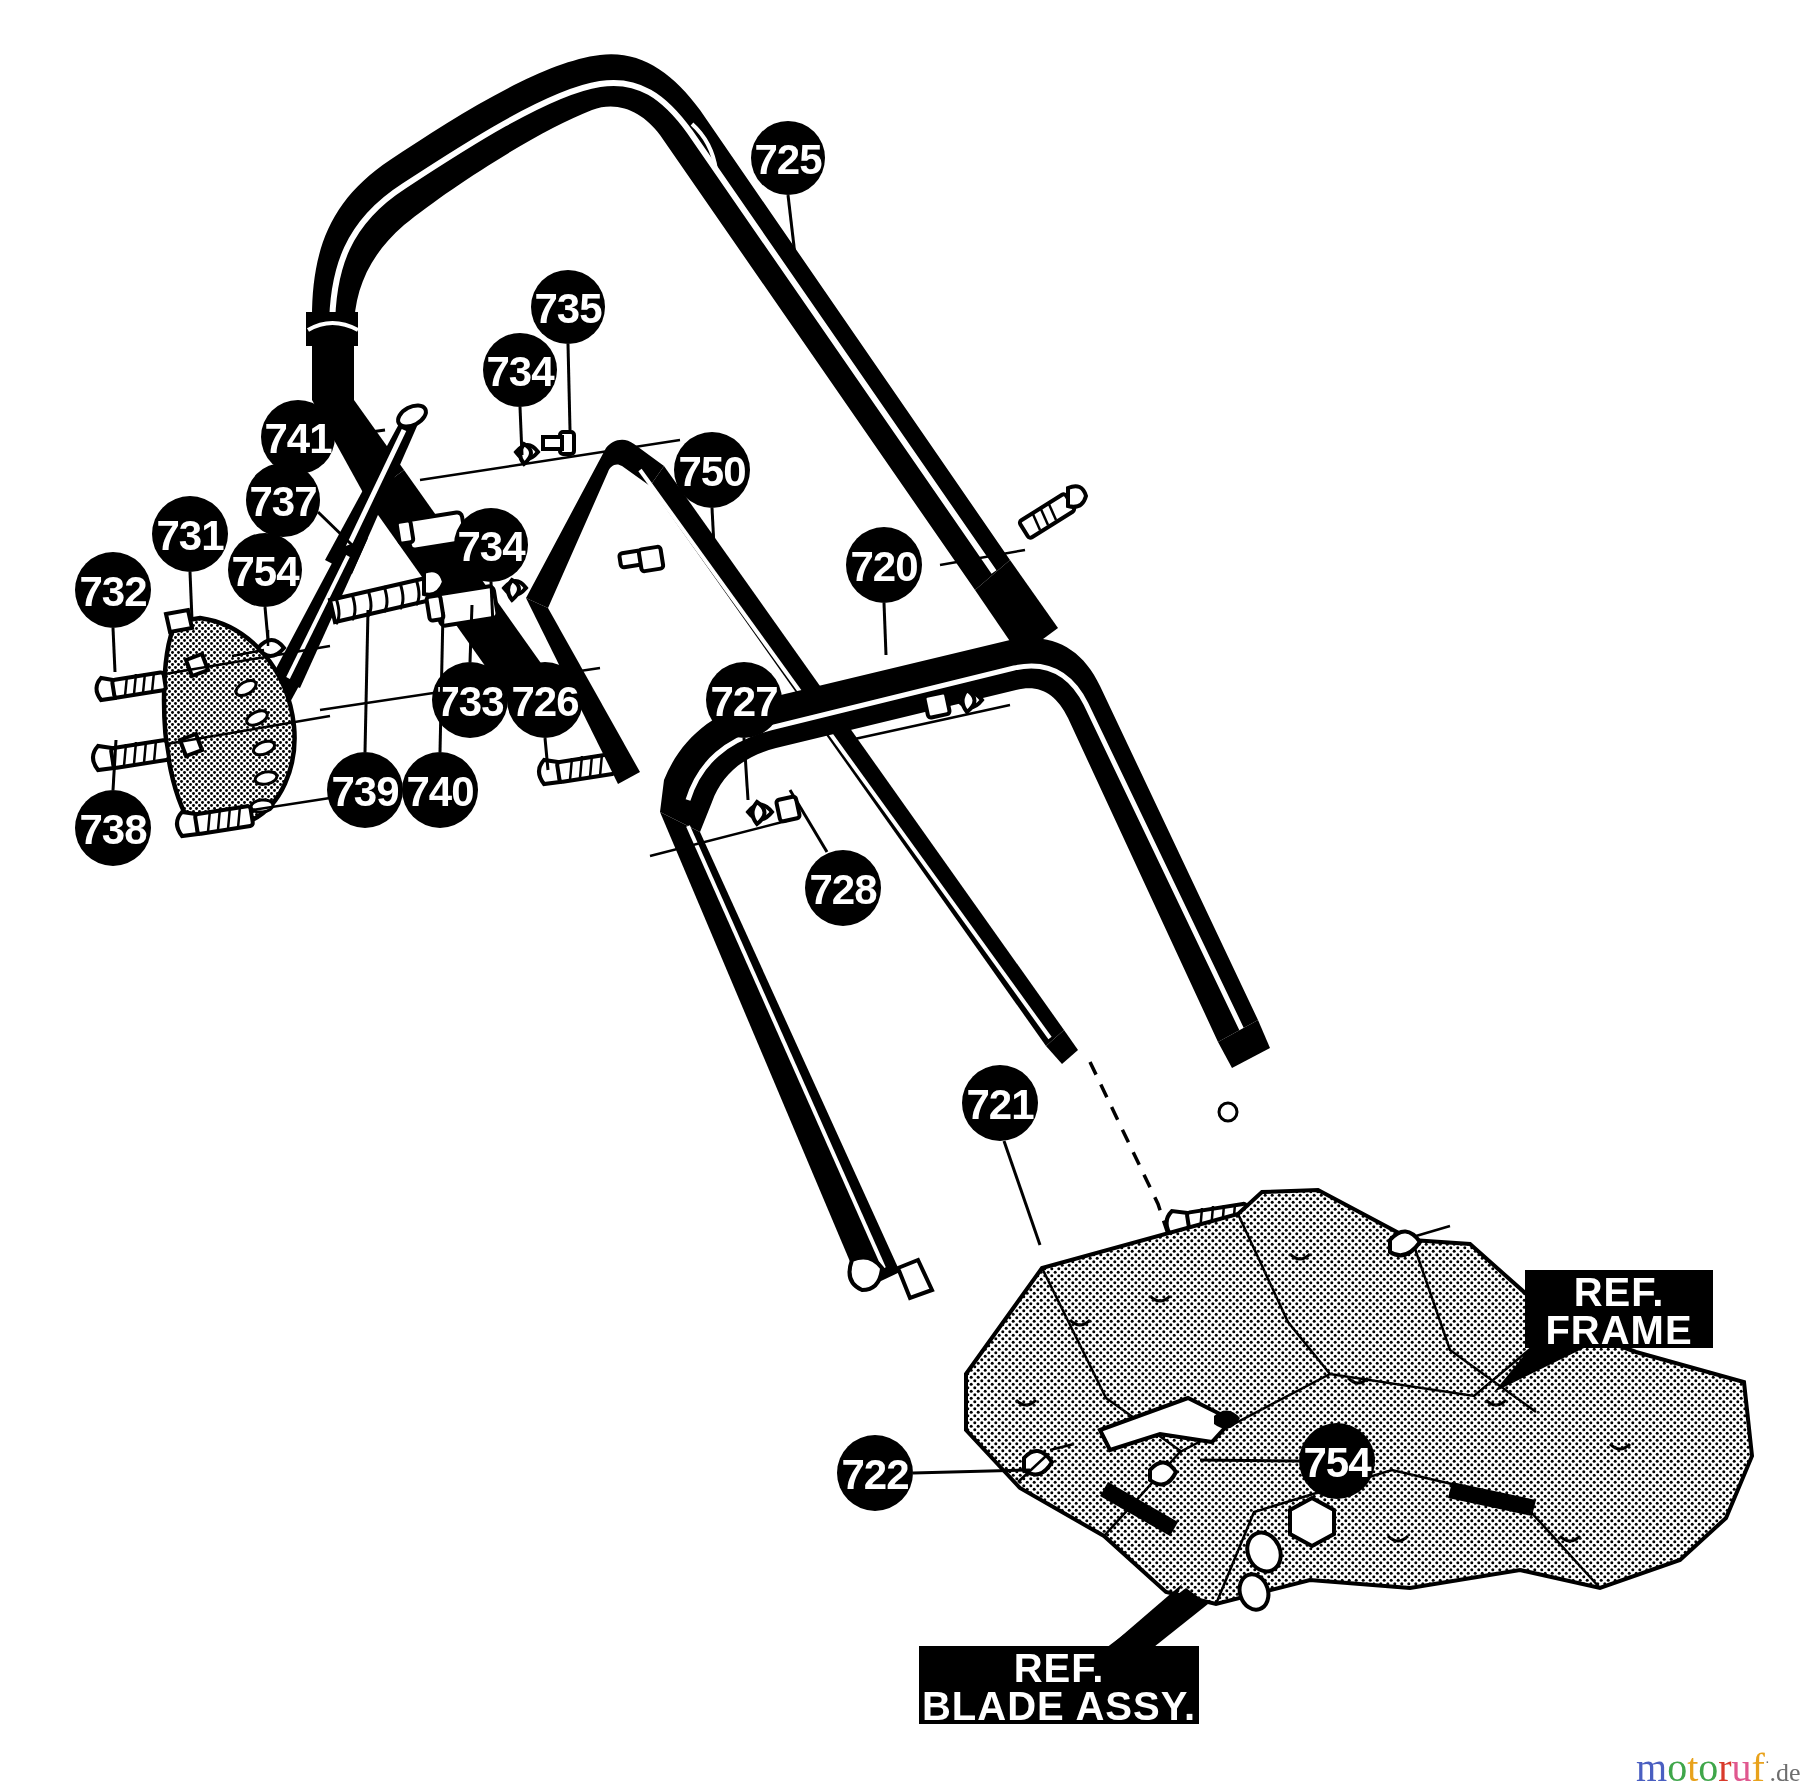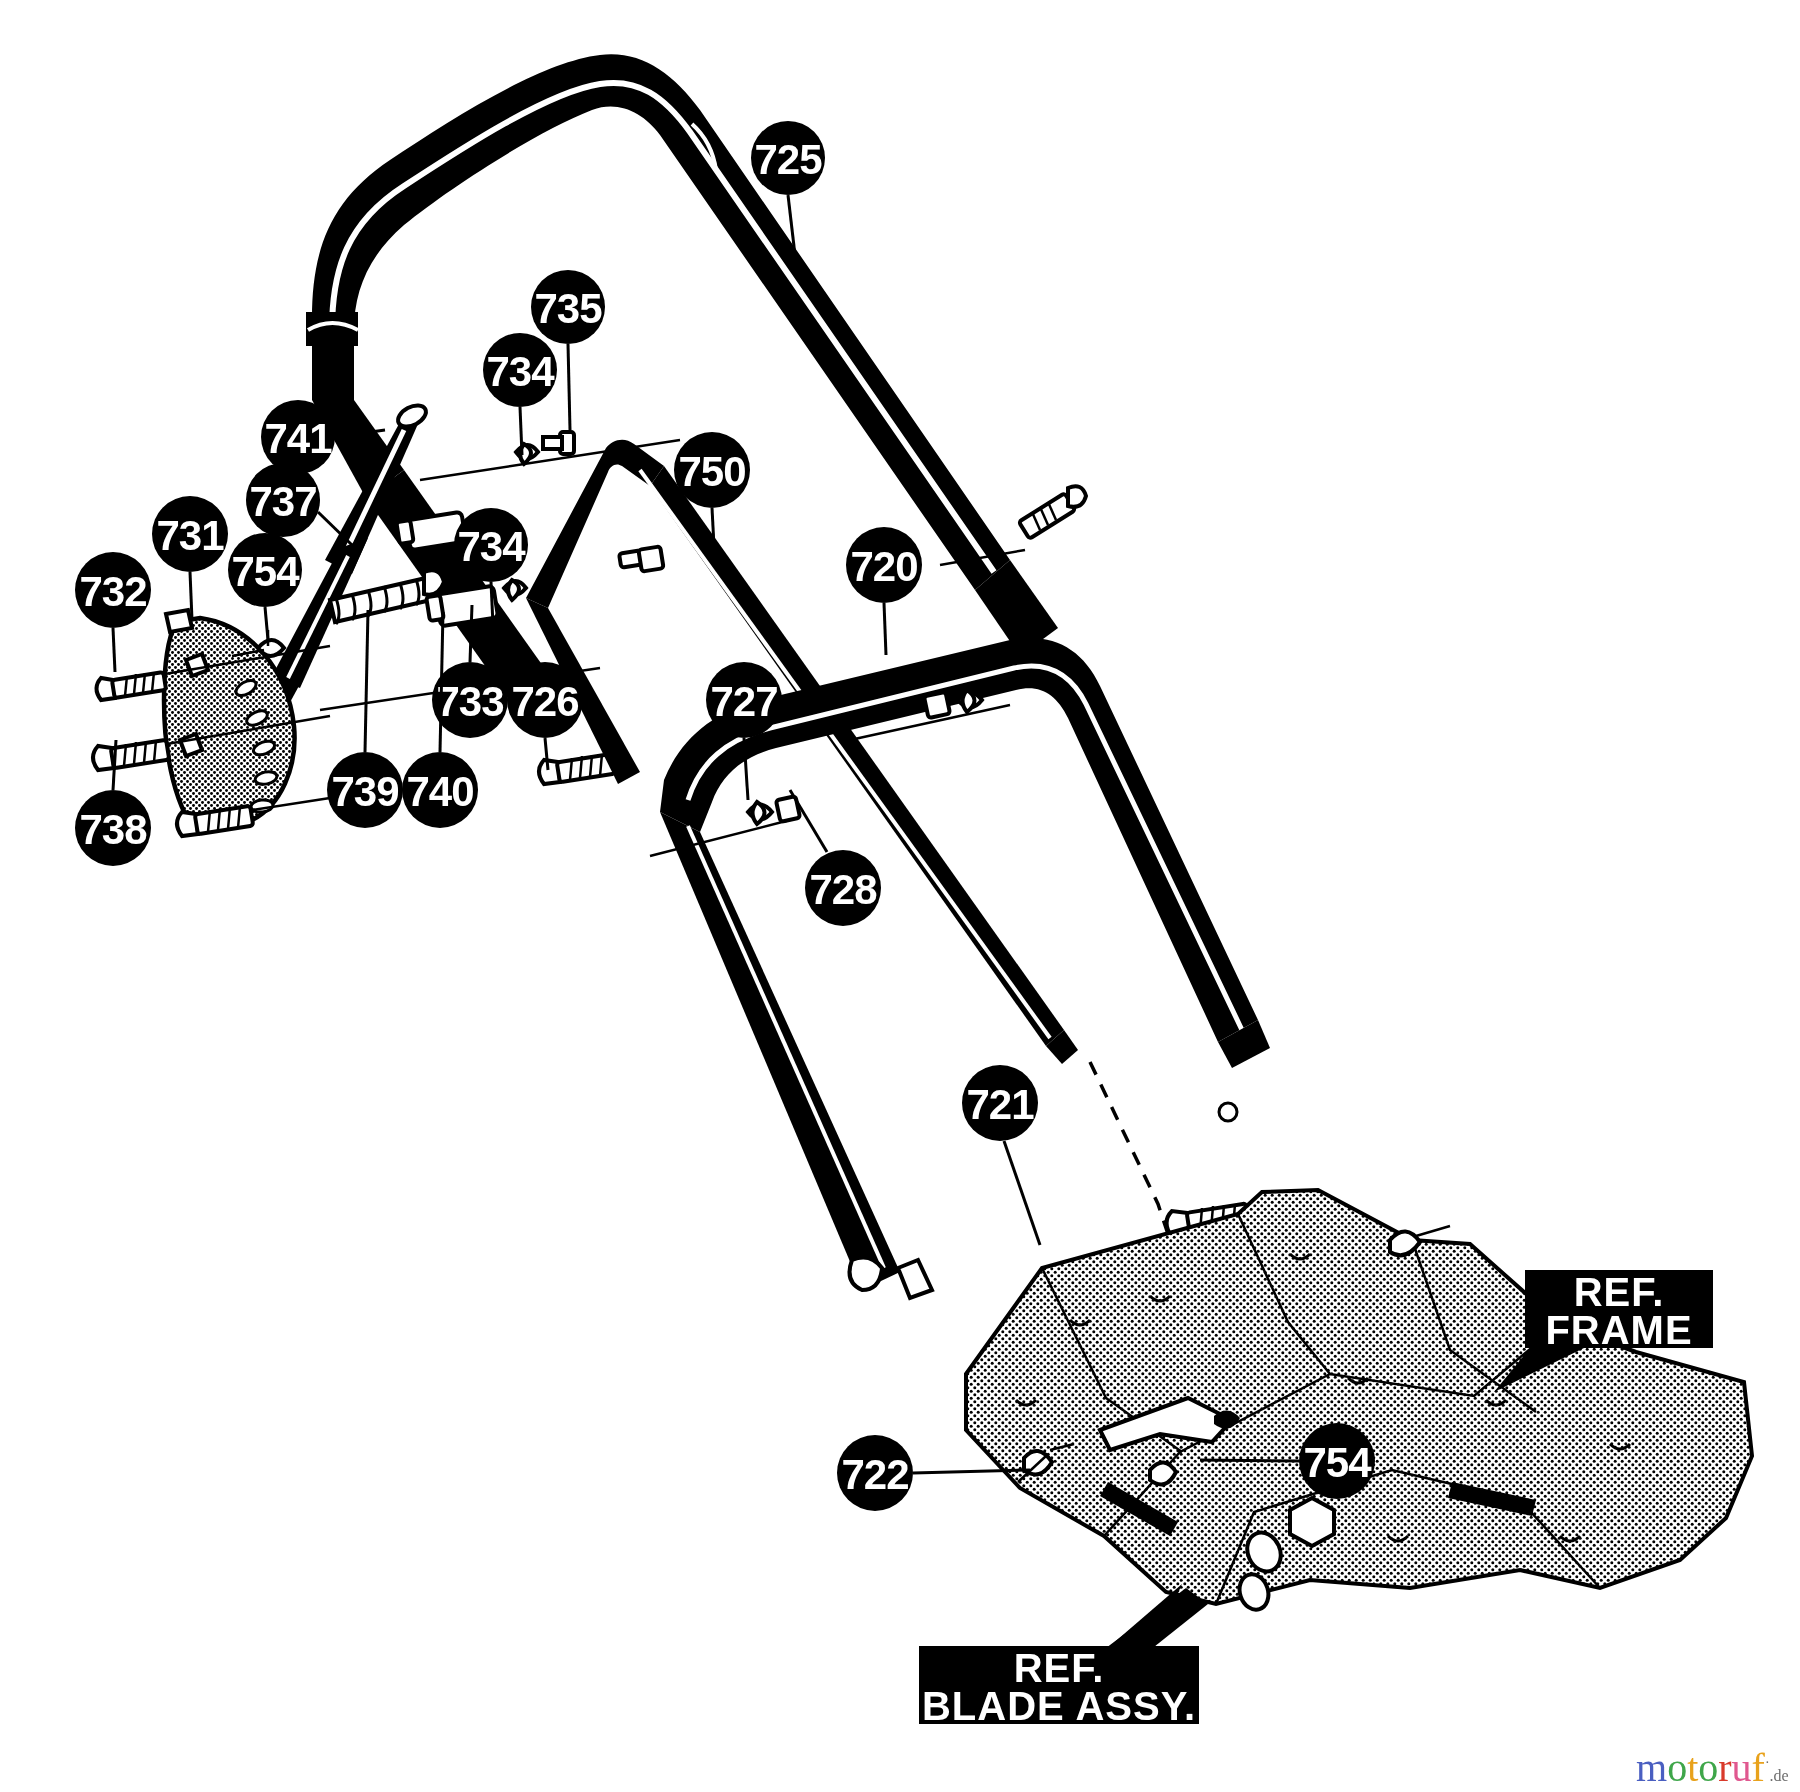--- a/index.html
+++ b/index.html
@@ -35,21 +35,21 @@
   }
   .wm{
     position:absolute;
     font-family:"Liberation Serif",serif;
     font-size:40px;
     letter-spacing:0px;
     white-space:nowrap;
     user-select:none;
   }
   .wm sup{font-size:14px;vertical-align:super;}
-  .wm .de{font-size:16px;color:#6e6e6e;}
+  .wm .de{font-size:26px;color:#6e6e6e;}
 </style>
 </head>
 <body>
 
 <div id="stage">
 
   <svg id="diagram" viewBox="0 0 1800 1792">
     <defs>
       <pattern id="dots" width="6" height="6" patternUnits="userSpaceOnUse">
         <rect width="6" height="6" fill="#ffffff"></rect>

